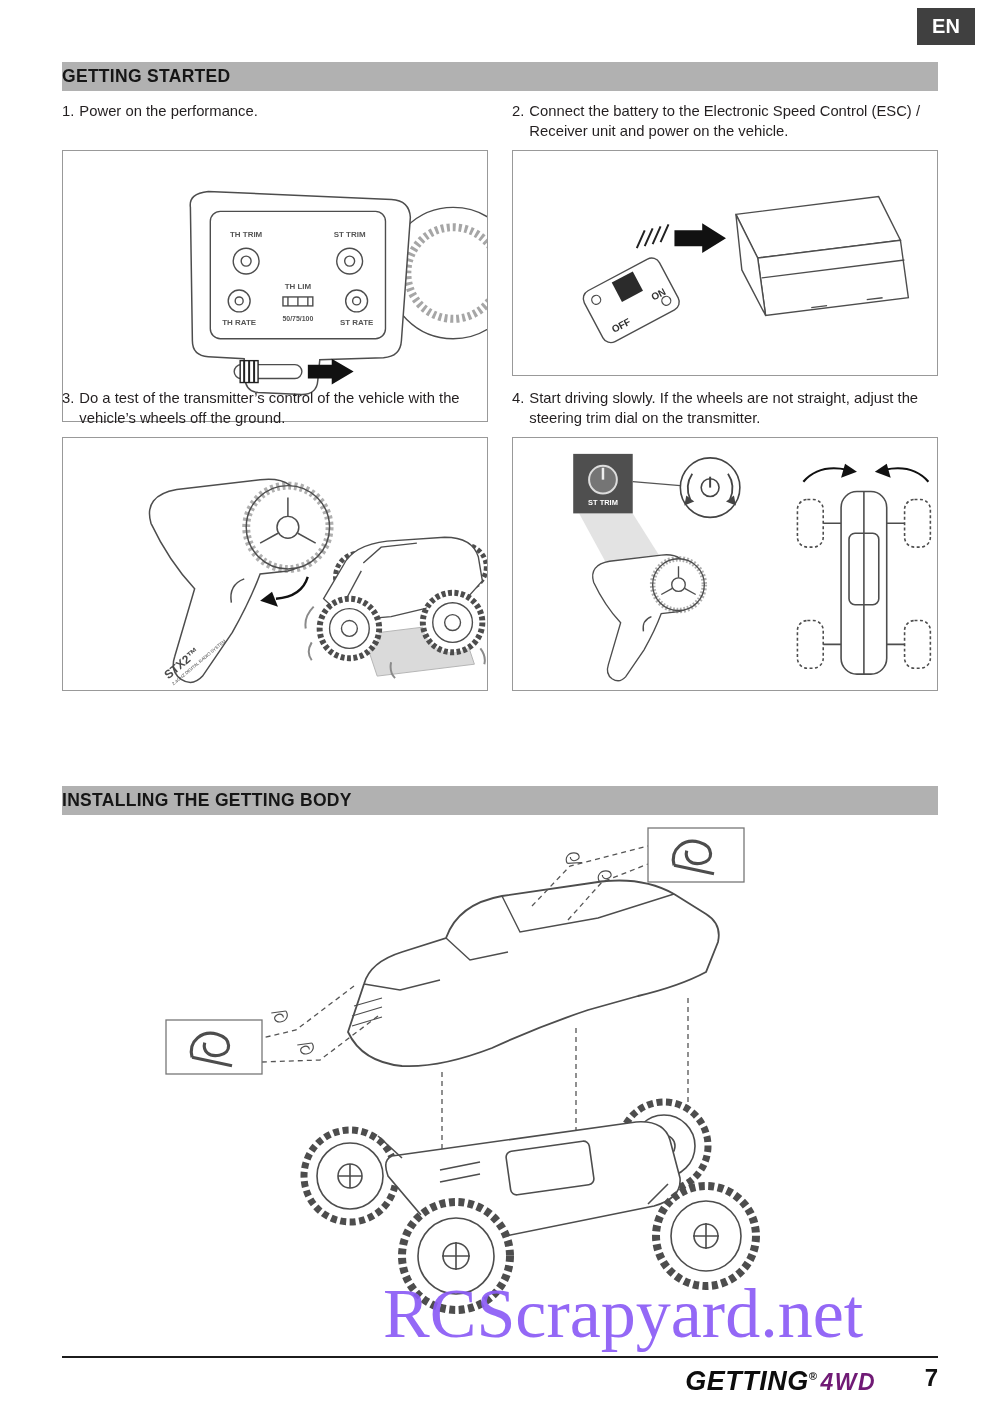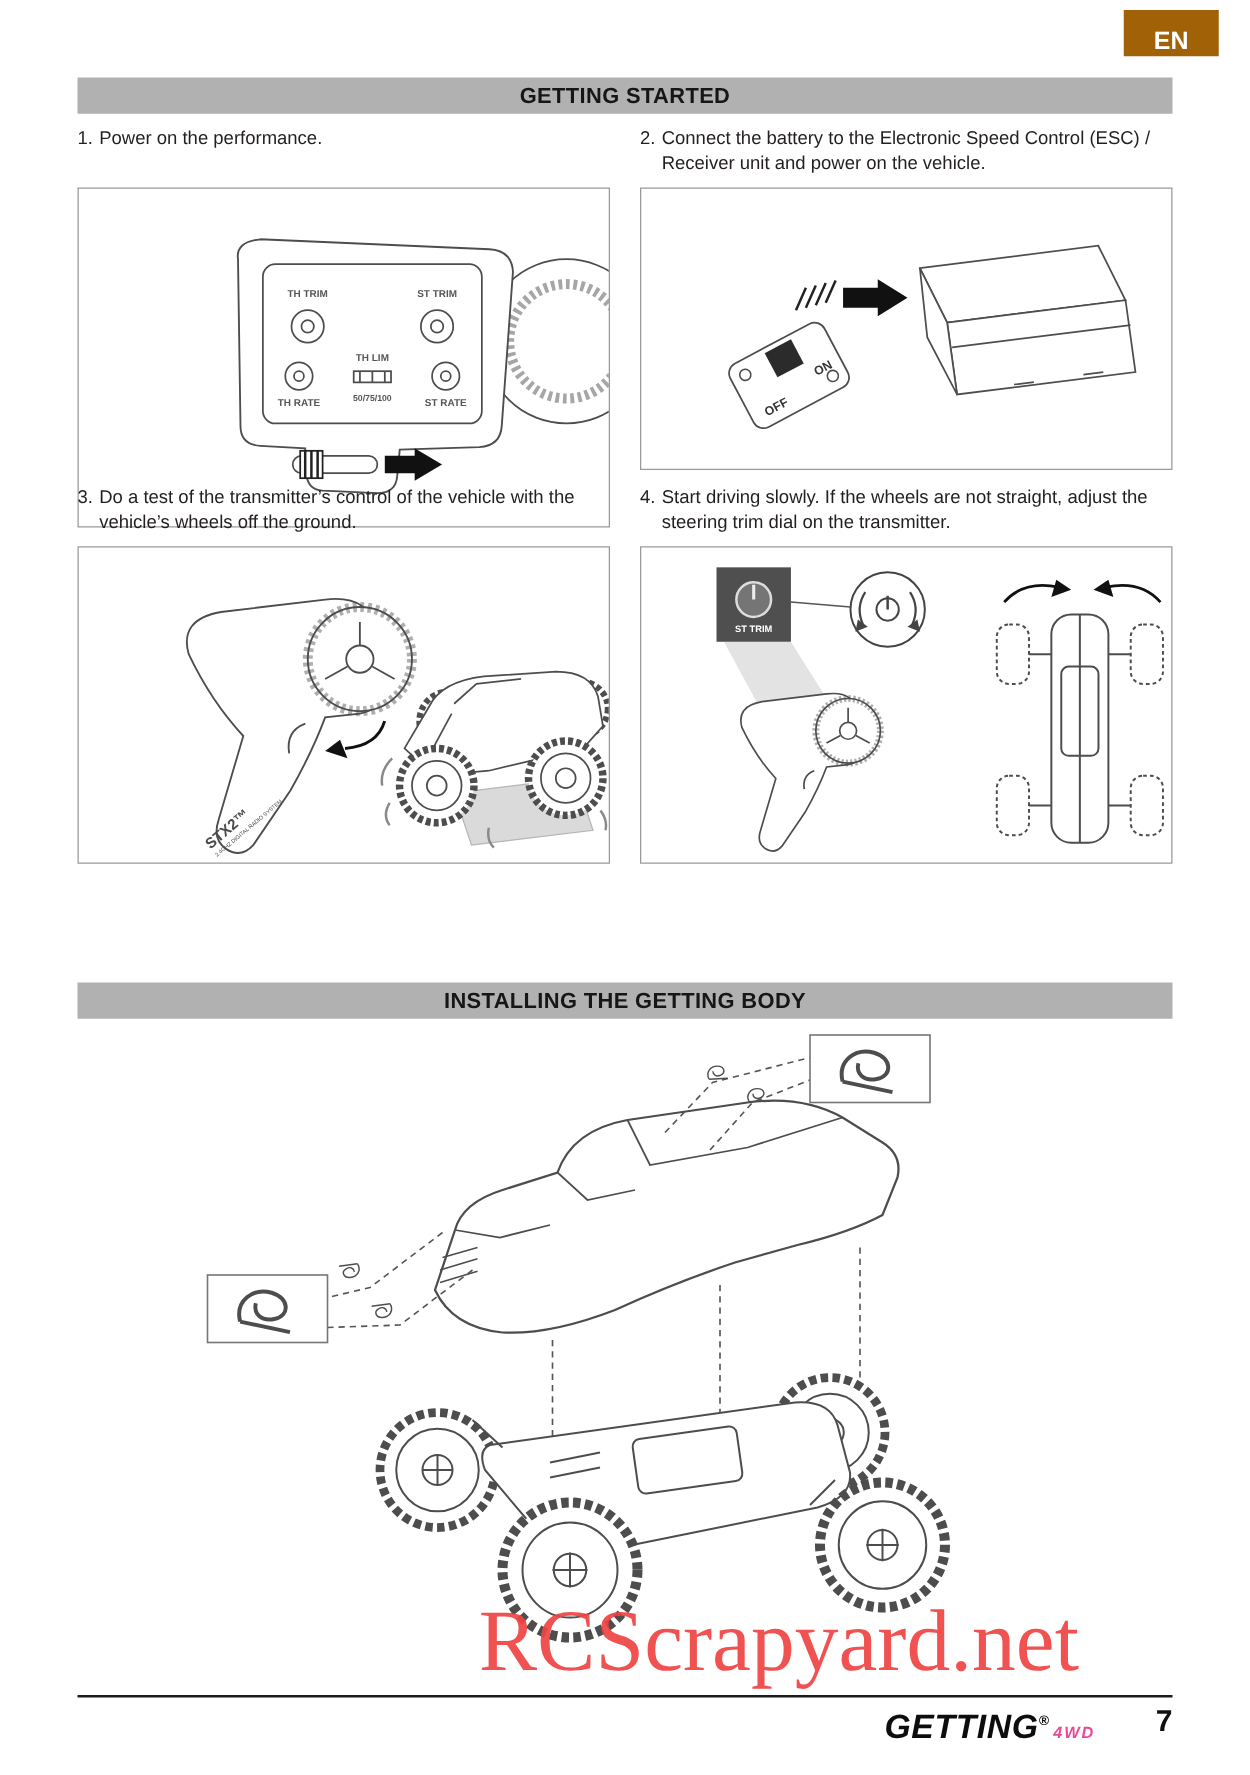--- a/index.html
+++ b/index.html
@@ -1,47 +1,47 @@
 <!DOCTYPE html>
 <html><head>
 <meta charset="utf-8">
 <style>
   *{box-sizing:border-box;margin:0;padding:0}
   html,body{background:#fff}
   .page{position:relative;width:1000px;height:1420px;background:#fff;overflow:hidden;
         font-family:"Liberation Sans",sans-serif;color:#231f20}
-  .lang-badge{position:absolute;top:8px;right:25px;width:76px;height:37px;background:#a16207;
-        color:#fff;font-weight:bold;font-size:20px;display:flex;align-items:flex-end;justify-content:center}
+  .lang-badge{position:absolute;top:8px;right:25px;width:58px;height:37px;background:#404040;
+        color:#fff;font-weight:bold;font-size:20px;display:flex;align-items:center;justify-content:center}
   .section-bar{position:absolute;left:62px;width:876px;height:29px;background:#b1b1b1;
-        display:flex;align-items:center;justify-content:center;font-weight:bold;font-size:17.5px;
+        display:flex;align-items:center;font-weight:bold;font-size:17.5px;
         color:#161616;letter-spacing:.3px}
   .bar-1{top:62px}
   .bar-2{top:786px}
   .step{position:absolute;display:flex;gap:5px;font-size:14.8px;line-height:1.32;color:#231f20}
   .step-1{left:62px;top:102px;width:424px}
   .step-2{left:512px;top:102px;width:430px}
   .step-3{left:62px;top:389px;width:430px}
   .step-4{left:512px;top:389px;width:430px}
   .illus-box{position:absolute;border:1px solid #999;background:#fff}
   .box-1{left:62px;top:150px;width:426px;height:272px}
   .box-2{left:512px;top:150px;width:426px;height:226px}
   .box-3{left:62px;top:437px;width:426px;height:254px}
   .box-4{left:512px;top:437px;width:426px;height:254px}
   .illus-box svg{width:100%;height:100%;display:block}
   .tip{position:absolute;left:512px;top:704px;width:430px;font-size:14.8px;line-height:1.33}
   .tip b{font-weight:bold}
   .body-illus{position:absolute;left:140px;top:820px;width:720px;height:530px}
   .body-illus svg{width:100%;height:100%;display:block}
   .watermark{position:absolute;left:383px;top:1274px;font-family:"Liberation Serif",serif;
-        font-size:70px;color:#ef4444;opacity:.92;white-space:nowrap;z-index:5}
+        font-size:70px;color:#8b5cf6;opacity:.92;white-space:nowrap;z-index:5}
   .rule{position:absolute;left:62px;width:876px;top:1356px;height:2px;background:#1c1c1c}
   .brand{position:absolute;top:1366px;right:124px;font-style:italic;font-weight:900;font-size:27px;
         color:#0d0d0d;letter-spacing:.5px;white-space:nowrap}
   .brand .reg{font-size:11px;vertical-align:super;font-weight:bold}
-  .brand .fourwd{color:#ec4899;font-size:13px;margin-left:3px;letter-spacing:1.5px}
+  .brand .fourwd{color:#701a75;font-size:23px;margin-left:3px;letter-spacing:1.5px}
   .pagenum{position:absolute;top:1364px;right:62px;font-size:24px;font-weight:bold;color:#111}
   svg text{font-family:"Liberation Sans",sans-serif}
   .lbl{font-size:8px;font-weight:bold;fill:#555;text-anchor:middle}
   .lbl-sm{font-size:7px;font-weight:bold;fill:#555;text-anchor:middle}
   .wlbl{font-size:7.5px;font-weight:bold;fill:#fff;text-anchor:middle}
   .sw{font-size:10px;font-weight:bold;fill:#333;text-anchor:middle}
   .stx{font-size:12px;font-weight:bold;fill:#4a4a4a}
   .stx-sub{font-size:4.5px;fill:#4a4a4a}
 </style>
 </head>

